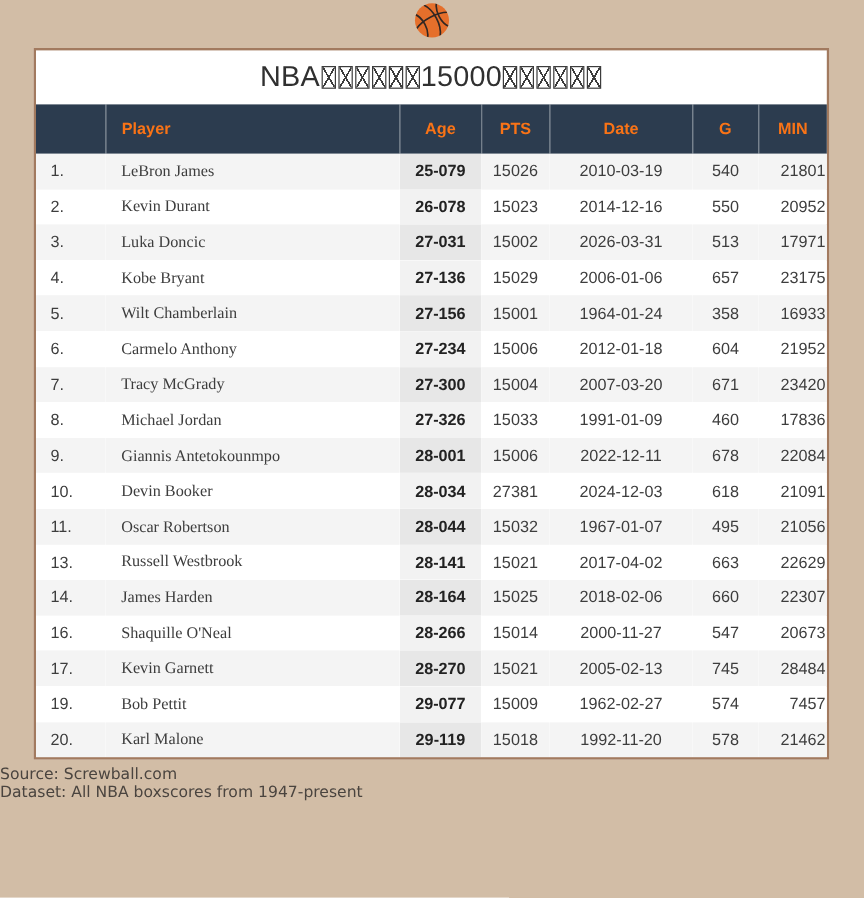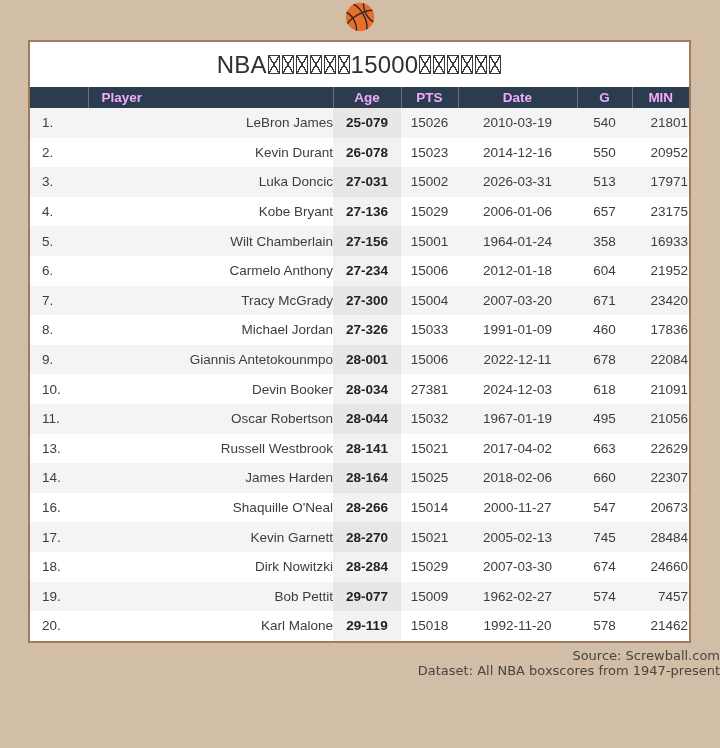--- a/index.html
+++ b/index.html
@@ -48,53 +48,53 @@
     font-size:13.5px;
   }
   col.c-rank{width:58px;}
   col.c-player{width:245px;}
   col.c-age{width:68px;}
   col.c-pts{width:57px;}
   col.c-date{width:119px;}
   col.c-g{width:55px;}
   col.c-min{width:57px;}
   thead th{
-    height:21px;
+    height:41px;
     background:#2c3c4f;
-    color:#f0abfc;
+    color:#f97316;
     font-weight:bold;
     font-size:13.5px;
     text-align:center;
     padding:0;
     border-left:1px solid rgba(255,255,255,0.28);
   }
   thead th:first-child{border-left:none;}
   thead th.h-player{text-align:left;padding-left:13px;}
   tbody td{
     height:29.6px;
     padding:0;
     color:#3d3d3d;
     text-align:center;
     white-space:nowrap;
     overflow:hidden;
   }
   tbody tr:nth-child(odd){background:#f4f4f4;}
   tbody tr:nth-child(even){background:#ffffff;}
   td.rank{text-align:left;padding-left:12px;}
-  td.player{text-align:right;padding-left:13px;}
+  td.player{text-align:left;padding-left:13px;font-family:Liberation Serif, serif;}
   td.age{
     font-weight:bold;
     color:#222222;
     background:rgba(0,0,0,0.05);
     margin-top:13px;
   }
   td.min{text-align:right;padding-right:1px;}
   .footer{
     margin-top:5px;
-    text-align:right;
+    text-align:left;
     font-family:"DejaVu Sans", sans-serif;
     font-size:13px;
     line-height:15px;
     color:#4a443f;
   }
 </style>
 </head>
 <body>
 
 <div class="ball-wrap">
@@ -242,21 +242,21 @@
     <td class="pts">27381</td>
     <td class="date">2024-12-03</td>
     <td class="g">618</td>
     <td class="min">21091</td>
   </tr>
         <tr>
     <td class="rank">11.</td>
     <td class="player">Oscar Robertson</td>
     <td class="age">28-044</td>
     <td class="pts">15032</td>
-    <td class="date">1967-01-19</td>
+    <td class="date">1967-01-07</td>
     <td class="g">495</td>
     <td class="min">21056</td>
   </tr>
         <tr>
     <td class="rank">13.</td>
     <td class="player">Russell Westbrook</td>
     <td class="age">28-141</td>
     <td class="pts">15021</td>
     <td class="date">2017-04-02</td>
     <td class="g">663</td>
@@ -283,29 +283,20 @@
         <tr>
     <td class="rank">17.</td>
     <td class="player">Kevin Garnett</td>
     <td class="age">28-270</td>
     <td class="pts">15021</td>
     <td class="date">2005-02-13</td>
     <td class="g">745</td>
     <td class="min">28484</td>
   </tr>
         <tr>
-    <td class="rank">18.</td>
-    <td class="player">Dirk Nowitzki</td>
-    <td class="age">28-284</td>
-    <td class="pts">15029</td>
-    <td class="date">2007-03-30</td>
-    <td class="g">674</td>
-    <td class="min">24660</td>
-  </tr>
-        <tr>
     <td class="rank">19.</td>
     <td class="player">Bob Pettit</td>
     <td class="age">29-077</td>
     <td class="pts">15009</td>
     <td class="date">1962-02-27</td>
     <td class="g">574</td>
     <td class="min">7457</td>
   </tr>
         <tr>
     <td class="rank">20.</td>

